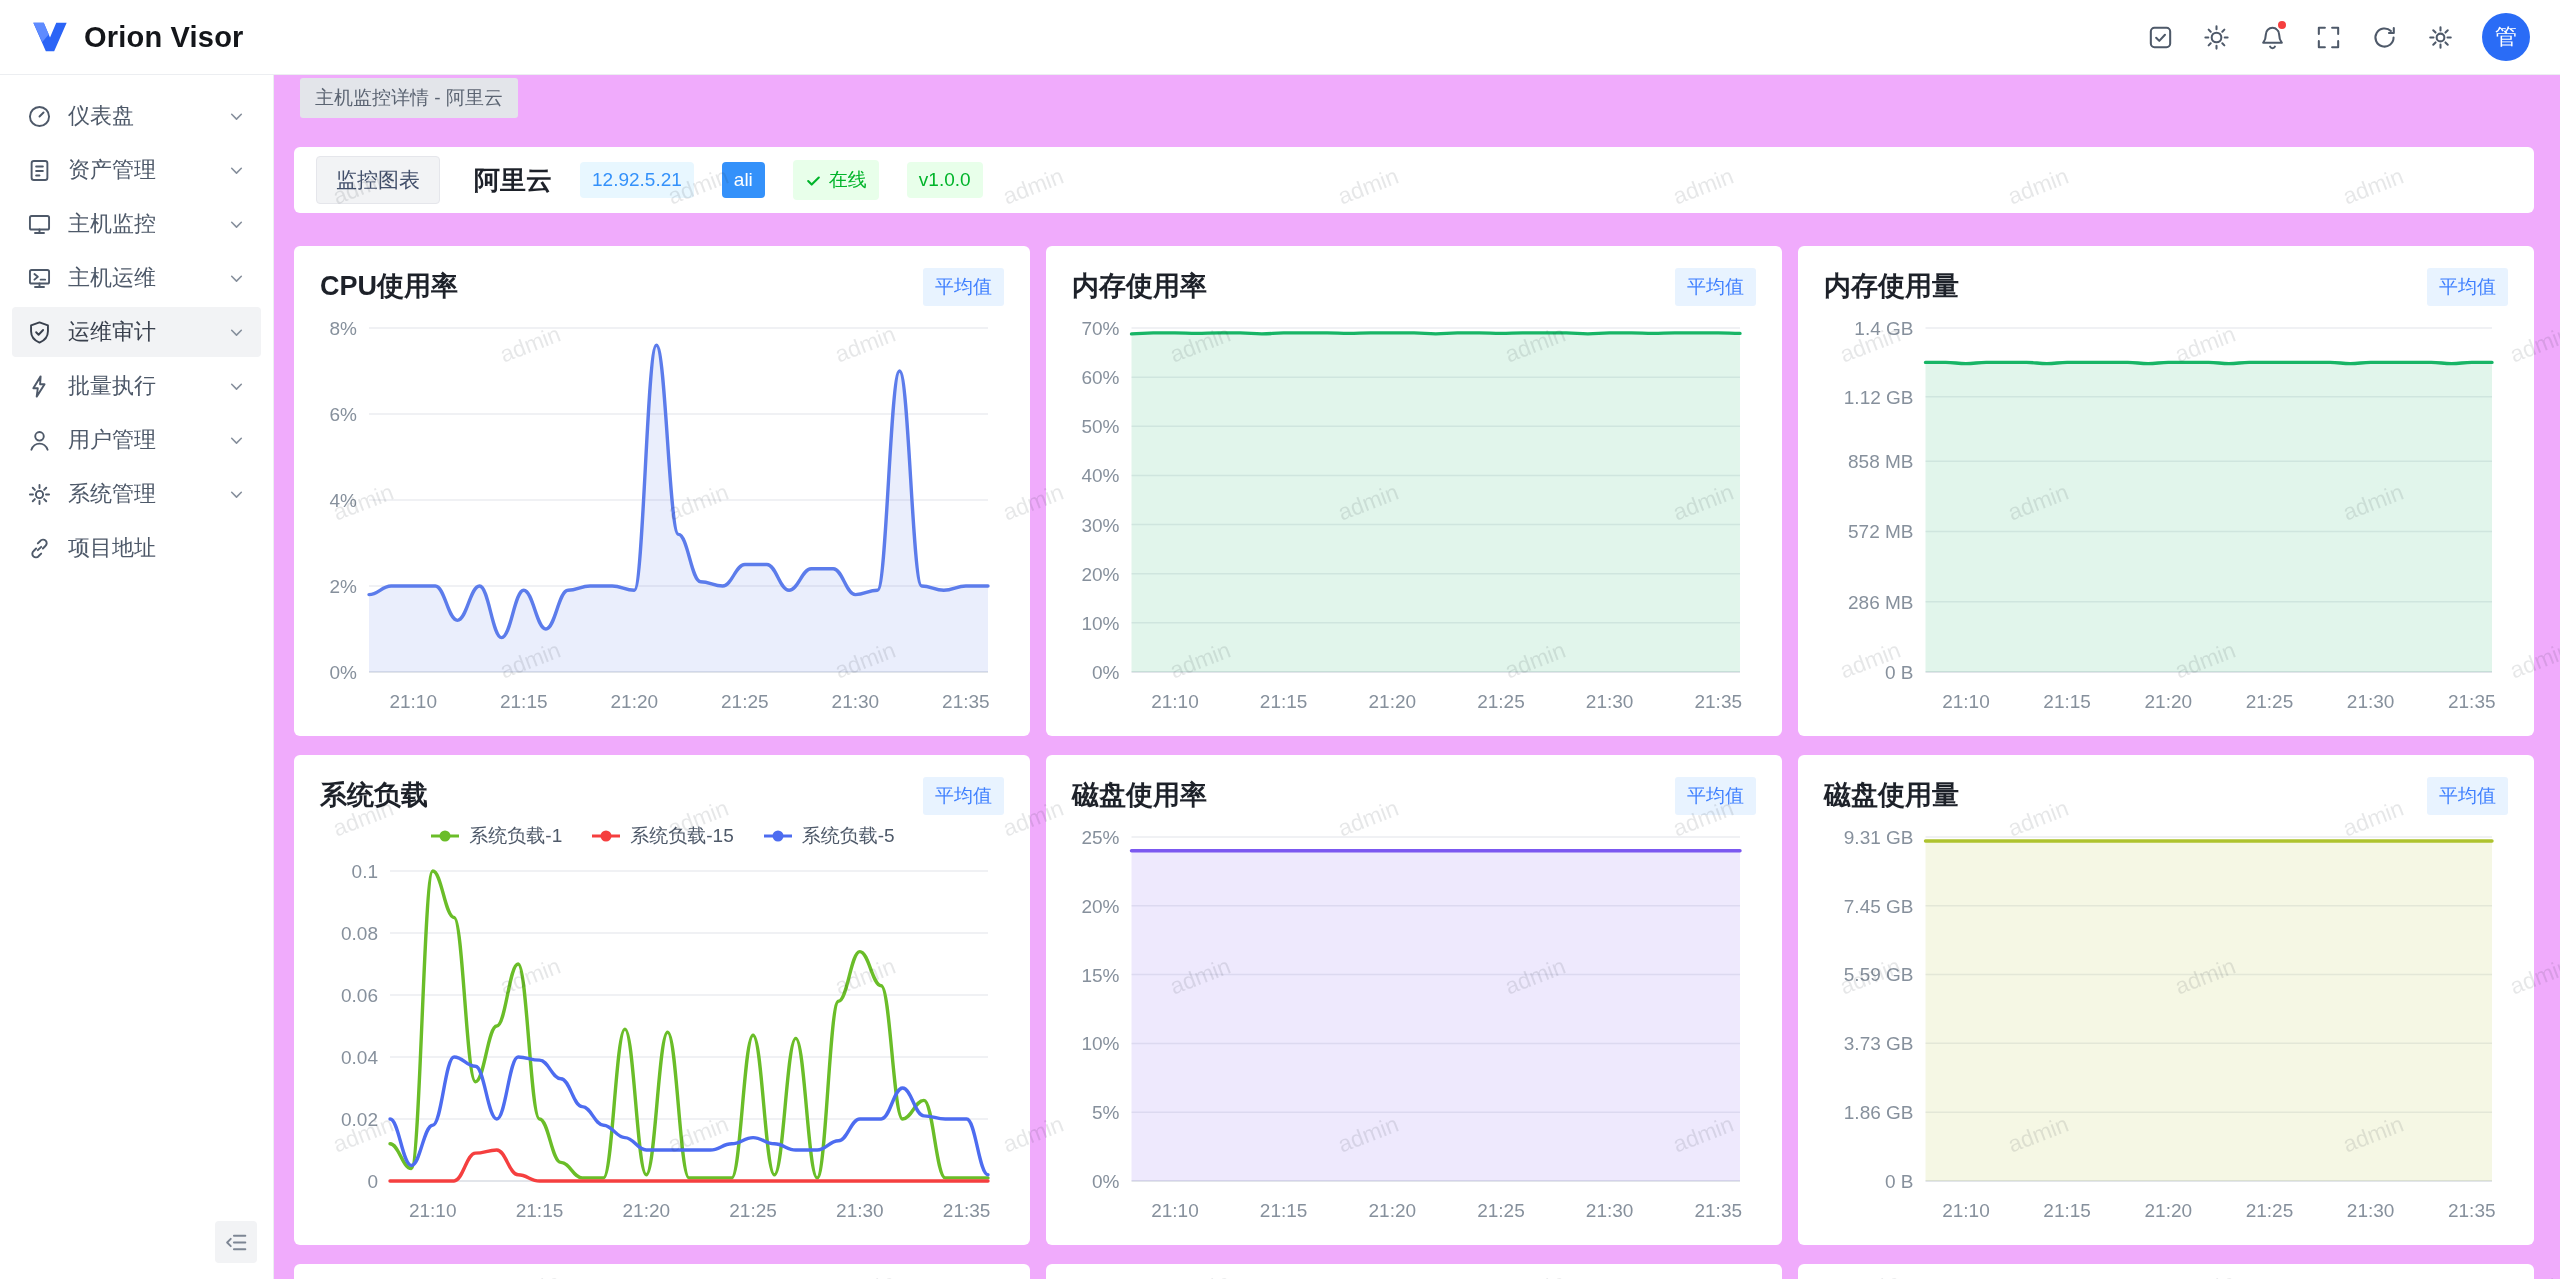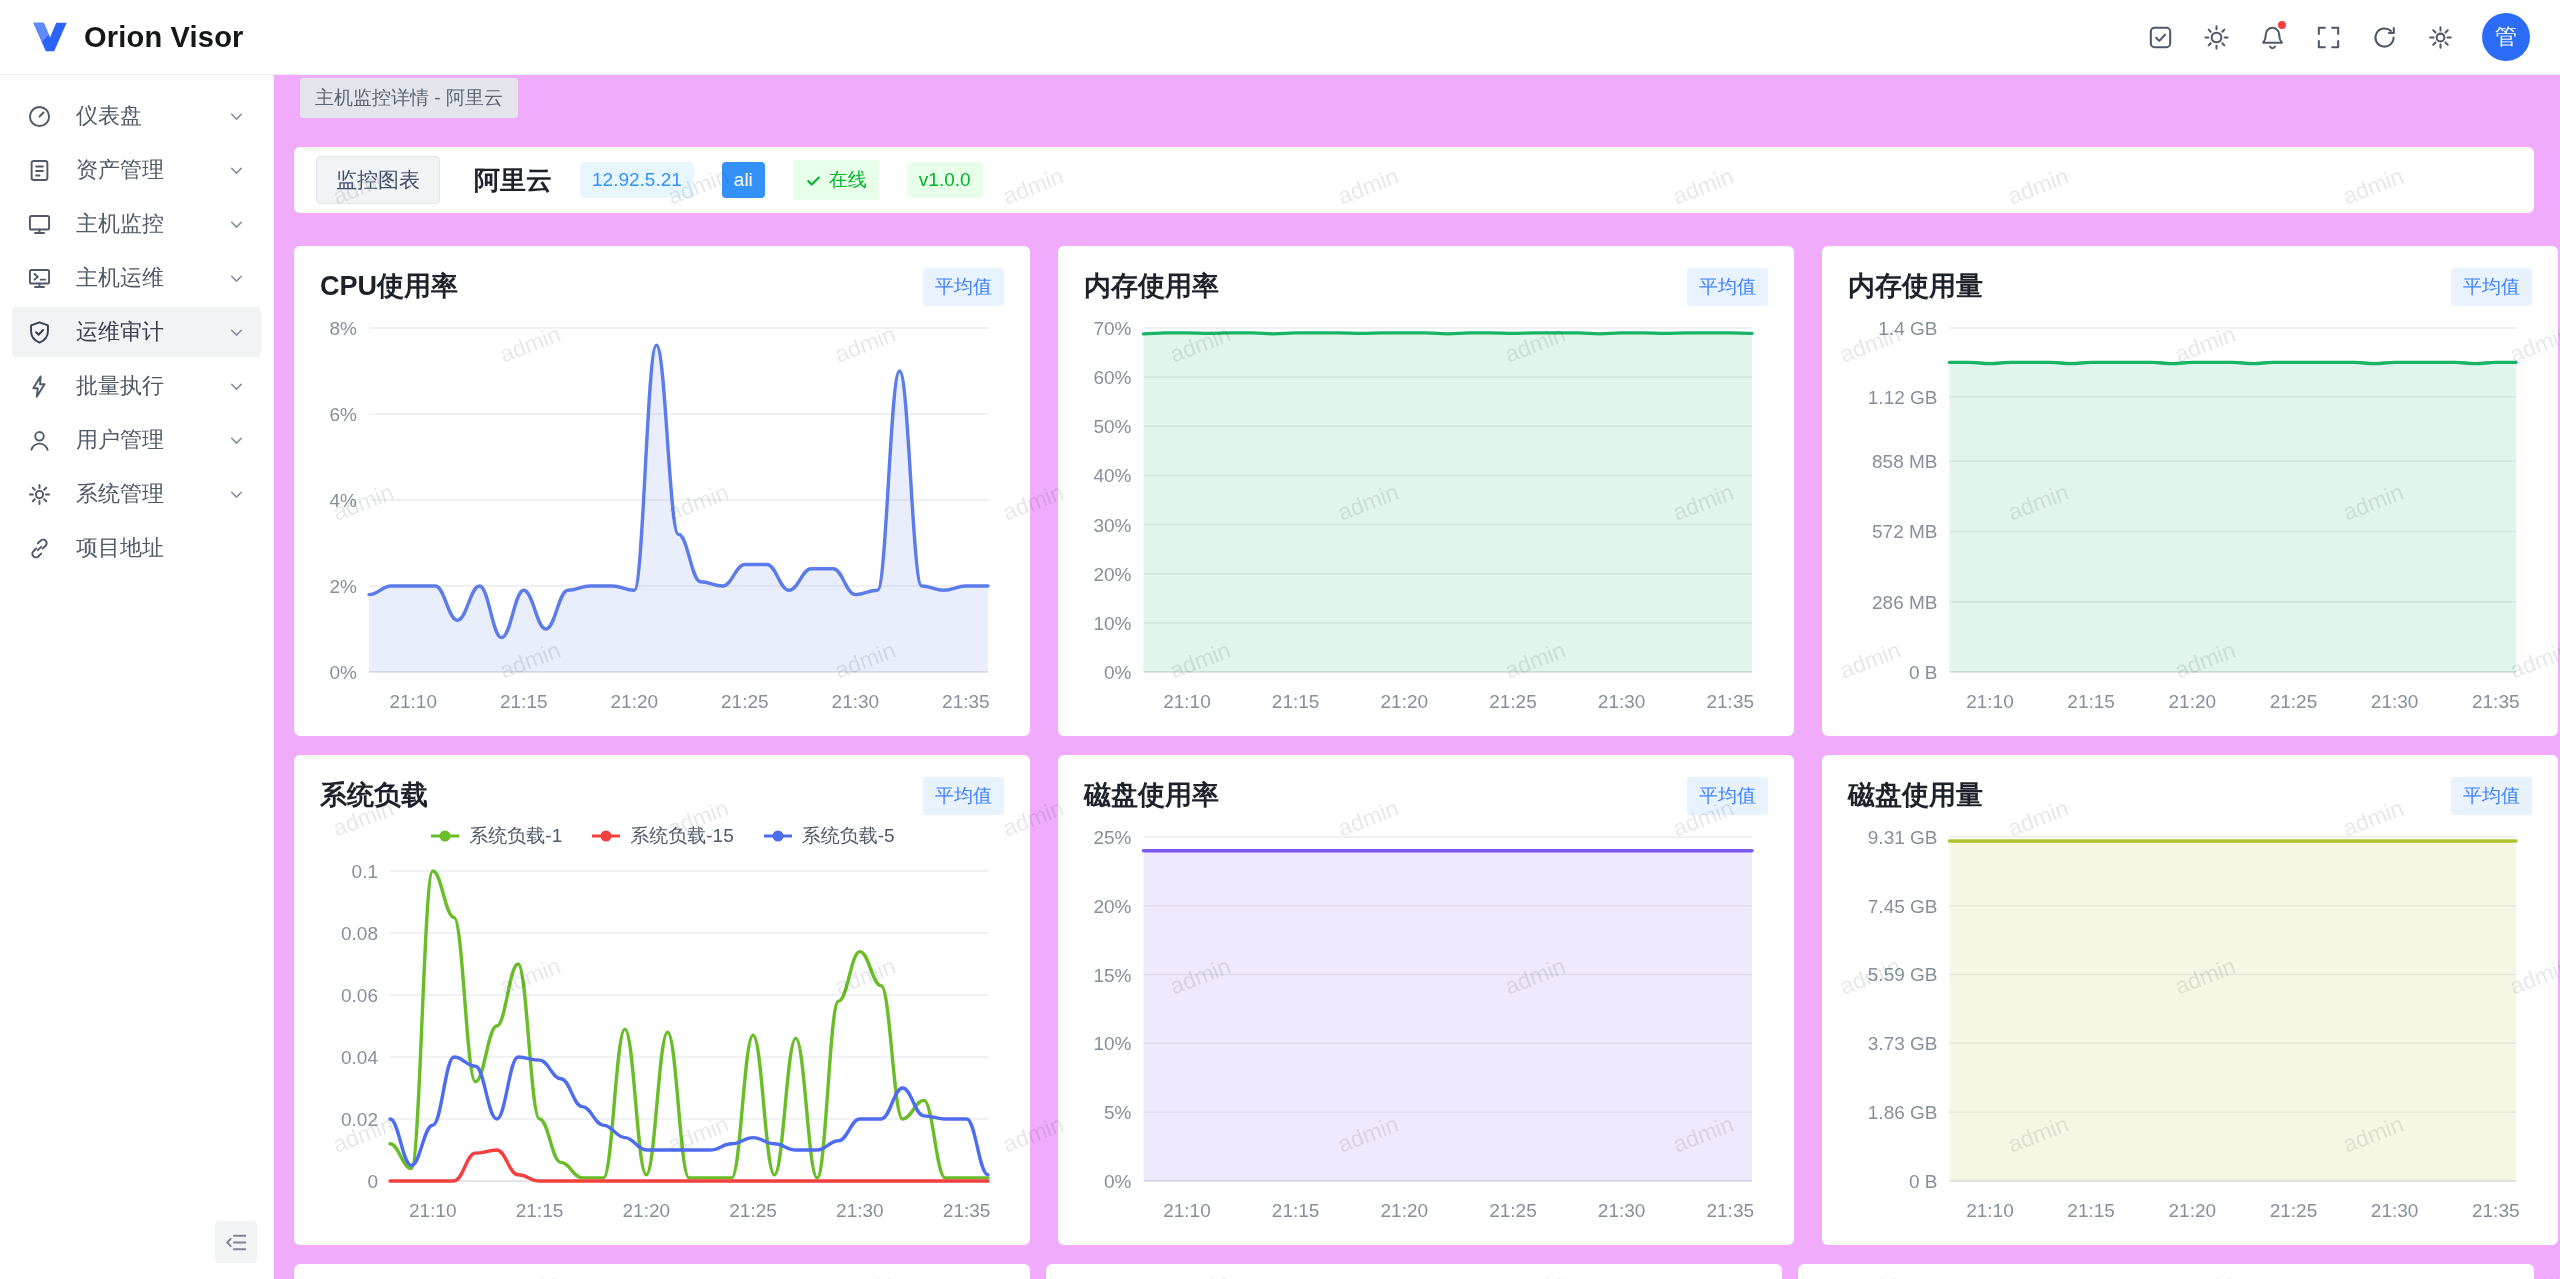--- a/index.html
+++ b/index.html
@@ -20,21 +20,21 @@
   .icon-btn svg { width:29px; height:29px; }
   .badge-dot { position:absolute; top:6px; right:8px; width:12px; height:12px; border-radius:50%;
                background:#f53f3f; border:2px solid #fff; }
   .avatar { width:48px; height:48px; border-radius:50%; background:var(--accent,#2a6cf6); color:#fff;
             font-size:22px; display:flex; align-items:center; justify-content:center; margin-left:10px; cursor:pointer; }
 
   
   .sidebar { position:absolute; top:75px; left:0; bottom:0; width:274px; background:#fff;
              border-right:1px solid #eceef1; padding-top:12px; z-index:15; }
   .menu-item { height:50px; margin:4px 12px; padding:0 14px; border-radius:4px; display:flex;
-               align-items:center; gap:23px; color:#4e5969; font-size:22px; cursor:pointer; }
+               align-items:center; gap:15px; color:#4e5969; font-size:22px; cursor:pointer; }
   .menu-item.active { background:#f2f3f5; color:#39404d; }
   .menu-item svg.mi { width:27px; height:27px; flex:none; }
   .menu-item .lbl { flex:1; white-space:nowrap; }
   .menu-item svg.chev { width:21px; height:21px; color:#868f9c; flex:none; }
   .collapse-btn { position:absolute; right:16px; bottom:16px; width:42px; height:42px; border-radius:4px;
                   background:#f2f3f5; color:#7d8694; display:flex; align-items:center; justify-content:center; cursor:pointer; }
   .collapse-btn svg { width:25px; height:25px; }
 
   
   .content { position:absolute; left:274px; top:75px; right:0; bottom:0; background:#f0abfc; overflow:hidden; }
@@ -52,21 +52,21 @@
   .tag.green-light { background:#e8ffea; color:var(--success,#00b42a); }
   .toolbar-right { margin-left:auto; display:flex; align-items:center; gap:6px; font-size:21px; }
   .select { display:flex; align-items:center; gap:10px; padding:8px 12px; border-radius:4px; cursor:pointer; }
   .sel-label { color:#4e5969; }
   .sel-val { color:#1d2129; }
   .select svg { width:19px; height:19px; color:#868f9c; }
   .tb-icon { width:42px; height:42px; display:flex; align-items:center; justify-content:center;
              border-radius:4px; color:#4e5969; cursor:pointer; }
   .tb-icon svg { width:26px; height:26px; }
 
-  .grid { margin:33px 26px 0 20px; display:grid; grid-template-columns:repeat(3,1fr); gap:19px 28px; }
+  .grid { margin:33px 26px 0 20px; display:grid; grid-template-columns:repeat(3,1fr); gap:19px 16px; }
   .card { height:490px; background:#fff; border-radius:6px; padding:22px 26px 16px; display:flex; flex-direction:column; }
   .card-head { display:flex; justify-content:space-between; align-items:flex-start; }
   .card-title { font-size:27px; font-weight:700; color:#1d2129; }
   .avg-tag { background:#e8f3ff; color:#4080ff; font-size:19px; padding:6px 12px; border-radius:3px; }
   .legend { display:flex; justify-content:center; align-items:center; gap:28px; margin-top:8px;
             font-size:19px; color:#4e5969; }
   .legend-item { display:flex; align-items:center; gap:8px; cursor:pointer; }
   .chart-plot { flex:1; min-height:0; margin-top:4px; }
 
   .partial-row { margin:19px 26px 0 20px; display:grid; grid-template-columns:repeat(3,1fr); gap:16px; }

